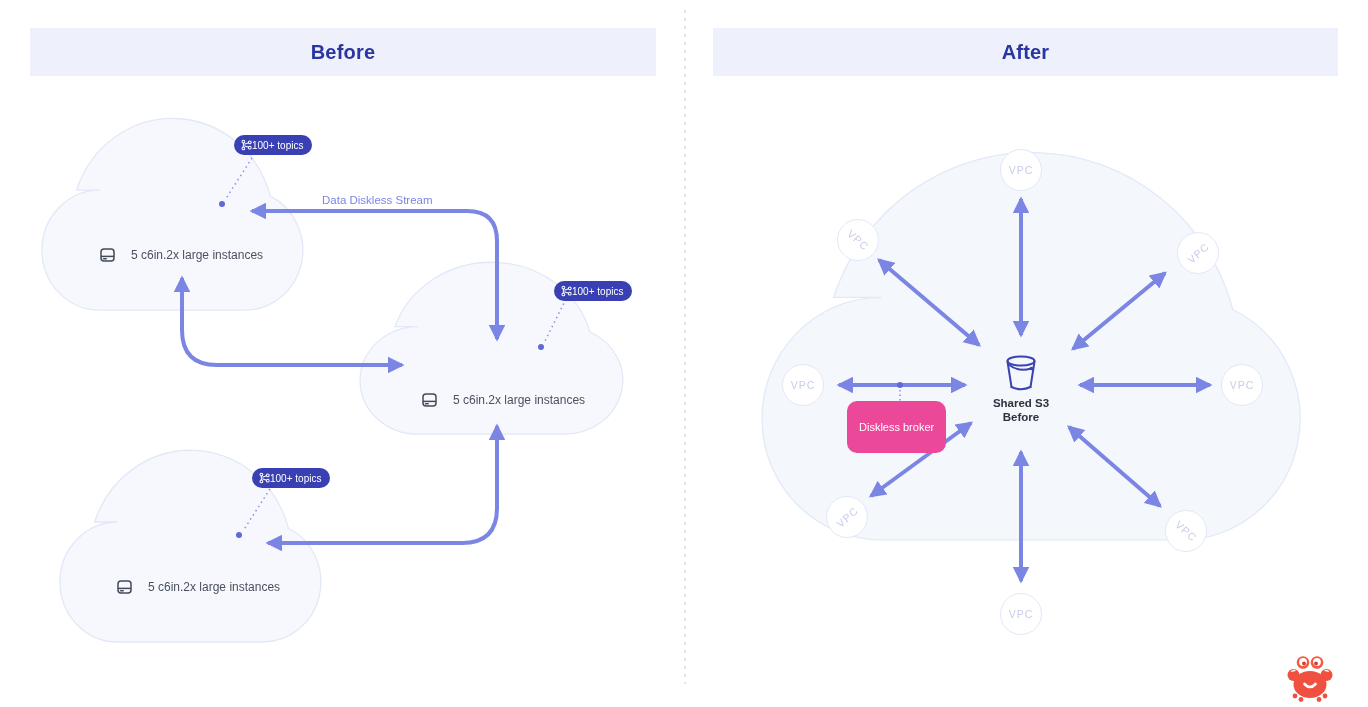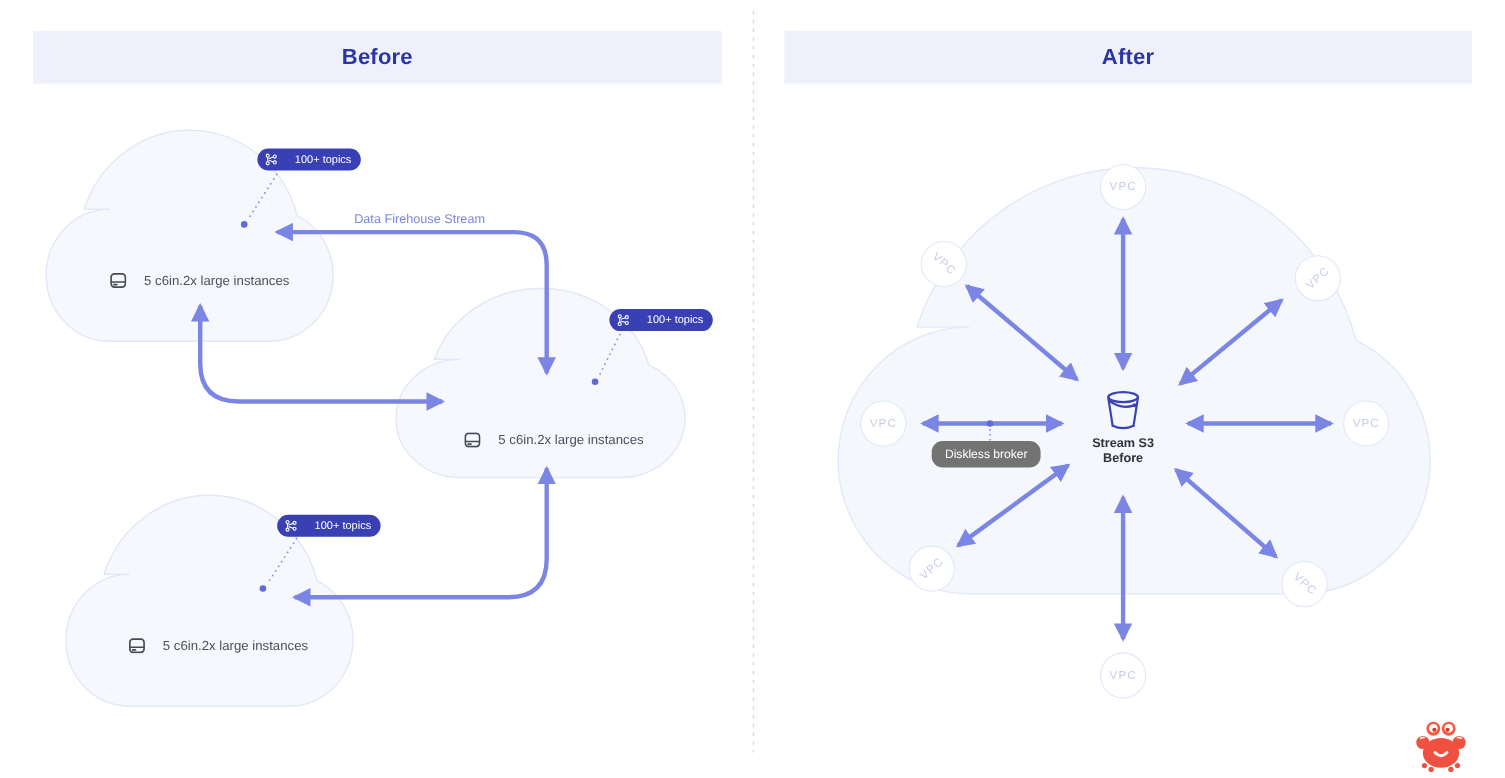--- a/index.html
+++ b/index.html
@@ -9,41 +9,41 @@
   }
   .abs{position:absolute;}
   .panel-header{
     position:absolute;top:28px;height:48px;background:#eef1fb;
     display:flex;align-items:center;justify-content:center;
     color:#2a35a3;font-size:20px;font-weight:700;letter-spacing:.2px;
   }
   #overlay{position:absolute;left:0;top:0;width:1368px;height:707px;}
   .topics-badge{
     position:absolute;height:20px;background:#3840b3;border-radius:10px;
-    display:flex;align-items:center;gap:16px;padding:0 9px 0 7px;
+    display:flex;align-items:center;gap:0;padding:0 9px 0 7px;
     color:#ffffff;font-size:10px;font-weight:500;white-space:nowrap;
   }
   .instance-label{
     position:absolute;display:flex;align-items:center;gap:16px;
     color:#4b5060;font-size:12px;font-weight:500;white-space:nowrap;
   }
   .stream-label{
     position:absolute;color:#7b85e5;font-size:11.5px;font-weight:500;white-space:nowrap;
   }
   .vpc{
     position:absolute;width:42px;height:42px;border-radius:50%;
     background:#ffffff;border:1.5px solid #e2e8f8;box-sizing:border-box;
     display:flex;align-items:center;justify-content:center;
     color:#c7cdea;font-size:10.5px;font-weight:500;letter-spacing:1px;
   }
   .rot-cw{transform:rotate(42deg);display:inline-block;}
   .rot-ccw{transform:rotate(-42deg);display:inline-block;}
   .diskless-badge{
-    position:absolute;height:20px;background:#737373;border-radius:10px;
-    display:flex;align-items:center;justify-content:center;padding:2px 12px;
+    position:absolute;height:20px;background:#ec4899;border-radius:10px;
+    display:flex;align-items:center;justify-content:center;padding:16px 12px;
     color:#ffffff;font-size:11px;font-weight:500;white-space:nowrap;
   }
   .bucket-label{
     position:absolute;width:90px;text-align:center;
     color:#2e323e;font-size:11.5px;font-weight:600;line-height:13.5px;
   }
 </style>
 </head>
 <body>
 
@@ -97,21 +97,21 @@
     <g stroke="#3a43b5" stroke-width="2" fill="none" stroke-linecap="round" stroke-linejoin="round">
       <ellipse cx="1021" cy="361" rx="13.5" ry="4.5"></ellipse>
       <path d="M 1007.5 361.5 L 1011.5 387"></path>
       <path d="M 1034.5 361.5 L 1030.5 387"></path>
       <path d="M 1011.5 387 Q 1021 391.5 1030.5 387"></path>
       <path d="M 1008.5 364.5 Q 1019 372.5 1031 368.5"></path>
       <circle cx="1031.5" cy="368.5" r="1.8" fill="#3a43b5" stroke="none"></circle>
     </g>
   </svg>
 
-  <div class="stream-label" style="left:322px;top:194px;">Data Firehouse Stream</div>
+  <div class="stream-label" style="left:322px;top:194px;">Data Diskless Stream</div>
 
   <div class="instance-label" style="left:100px;top:248px;">
     <svg width="15" height="14" viewBox="0 0 15 14">
       <rect x="1" y="1" width="13" height="12" rx="3" fill="none" stroke="#434a5a" stroke-width="1.5"></rect>
       <line x1="1" y1="8.4" x2="14" y2="8.4" stroke="#434a5a" stroke-width="1.5"></line>
       <line x1="3.6" y1="10.8" x2="6.2" y2="10.8" stroke="#434a5a" stroke-width="1.5" stroke-linecap="round"></line>
     </svg>
     <span>5 c6in.2x large instances</span>
   </div>
   <div class="instance-label" style="left:422px;top:393px;">
@@ -193,21 +193,21 @@
     <span class="rot-ccw">VPC</span>
     </div>
   <div class="vpc" style="left:1165px;top:510px;">
     <span class="rot-cw">VPC</span>
     </div>
   <div class="vpc" style="left:1000px;top:593px;">
     <span>VPC</span>
     </div>
 
   <div class="bucket-label" style="left:976px;top:397px;">
-    <div>Stream S3</div>
+    <div>Shared S3</div>
     <div>Before</div>
   </div>
   <div class="diskless-badge" style="left:847px;top:401px;">
     <span>Diskless broker</span>
   </div>
 
   <svg class="abs" style="left:1286px;top:653px;" width="48" height="50" viewBox="0 0 48 50">
 
     <circle cx="7.5" cy="22" r="6" fill="#f0503f"></circle>
     <circle cx="40.5" cy="22" r="6" fill="#f0503f"></circle>

